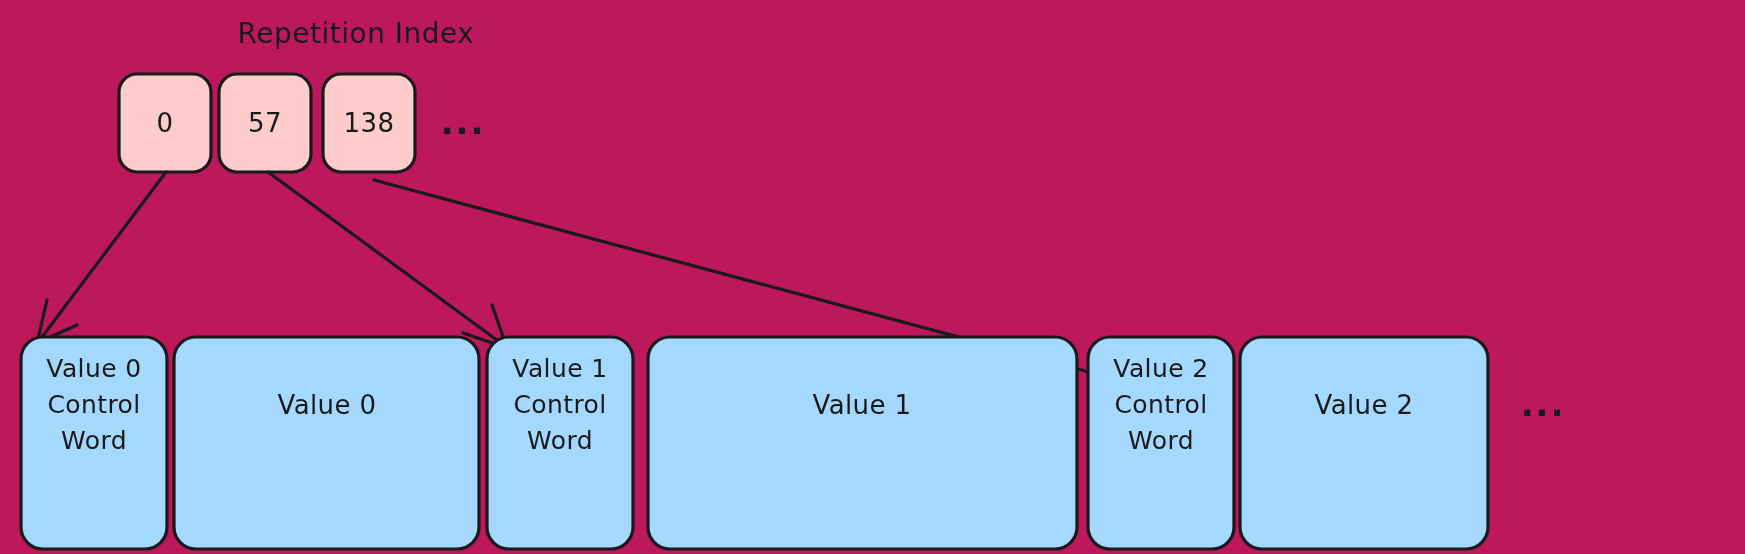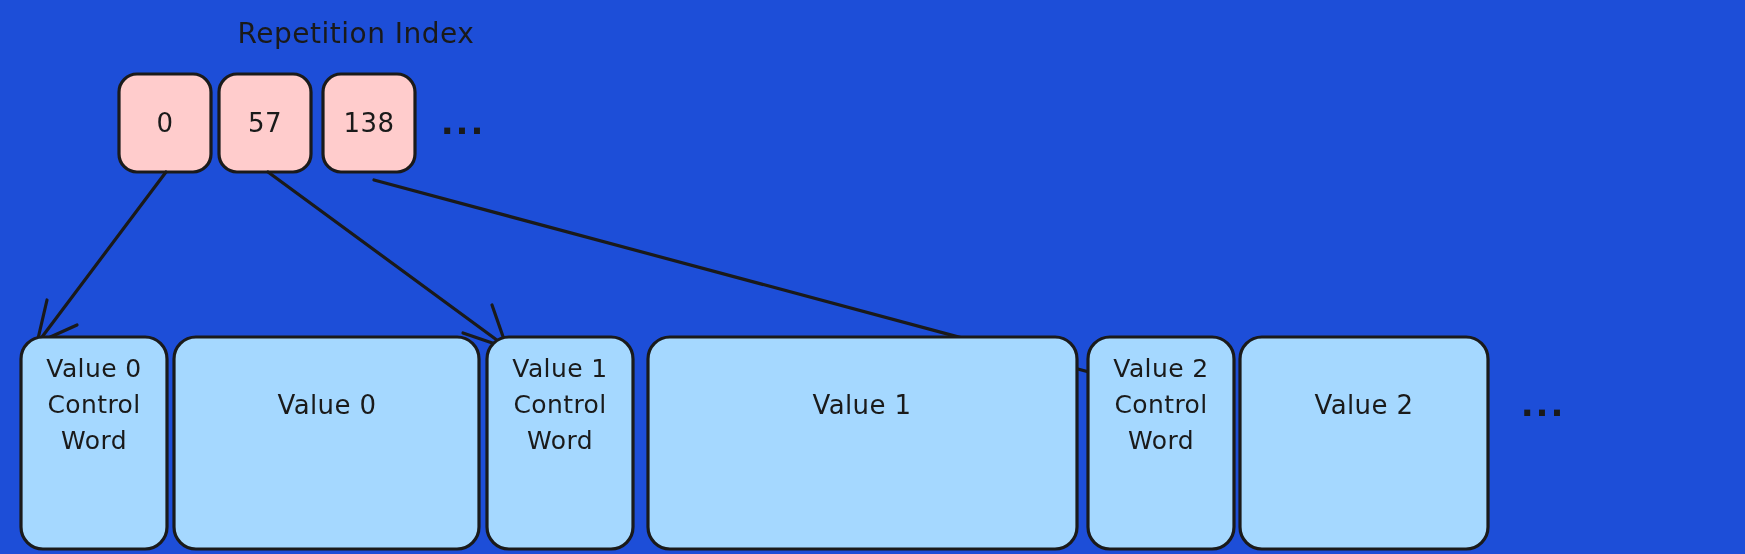--- a/index.html
+++ b/index.html
@@ -10,21 +10,21 @@
   body {
     width: 1745px;
     height: 554px;
     overflow: hidden;
     font-family: "DejaVu Sans", sans-serif;
   }
   #diagram-root {
     position: relative;
     width: 1745px;
     height: 554px;
-    background: #1d4ed8;
+    background: #be185d;
     text-align: center;
   }
   svg.diagram-canvas {
     display: block;
     width: 1745px;
     height: 554px;
   }
   .node-rect {
     stroke: #1a1a1a;
     stroke-width: 3.2;

